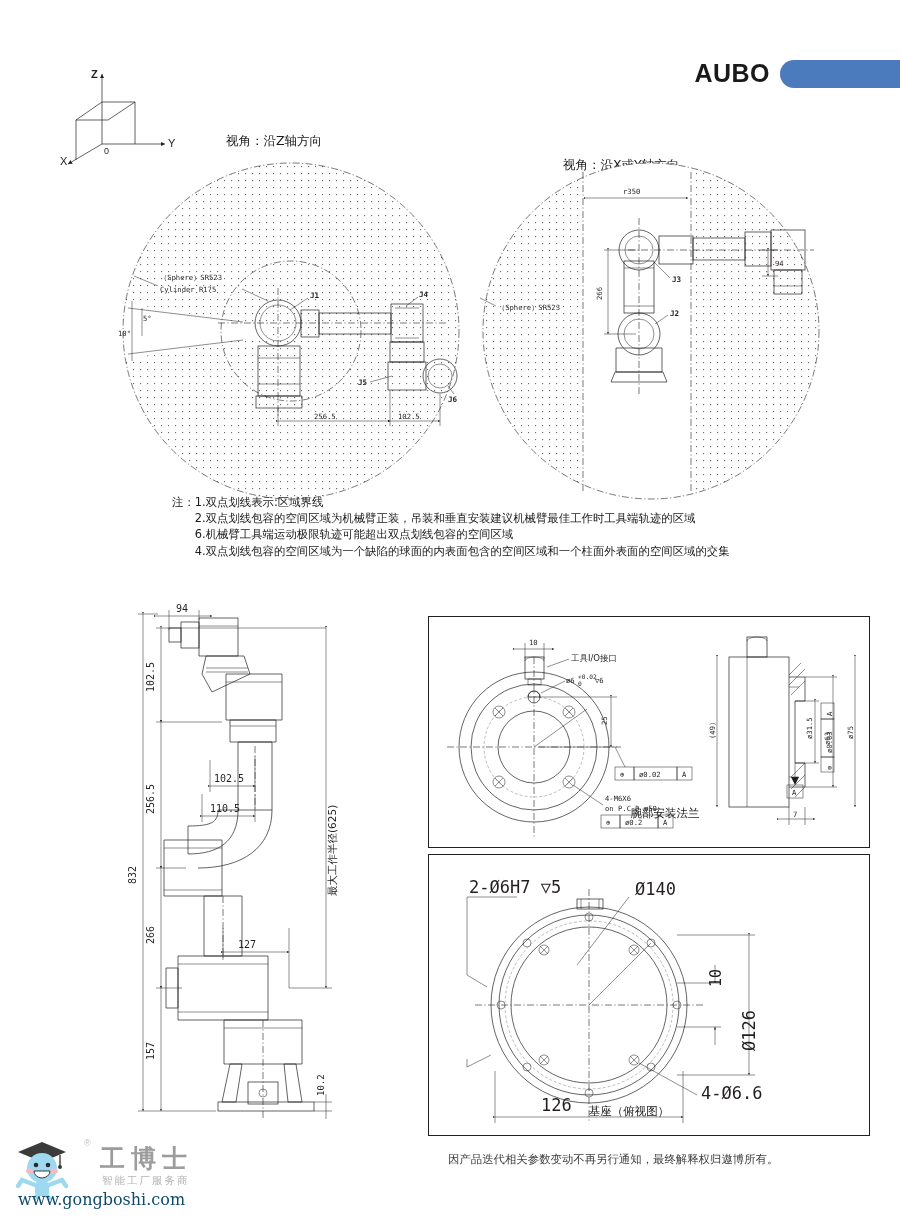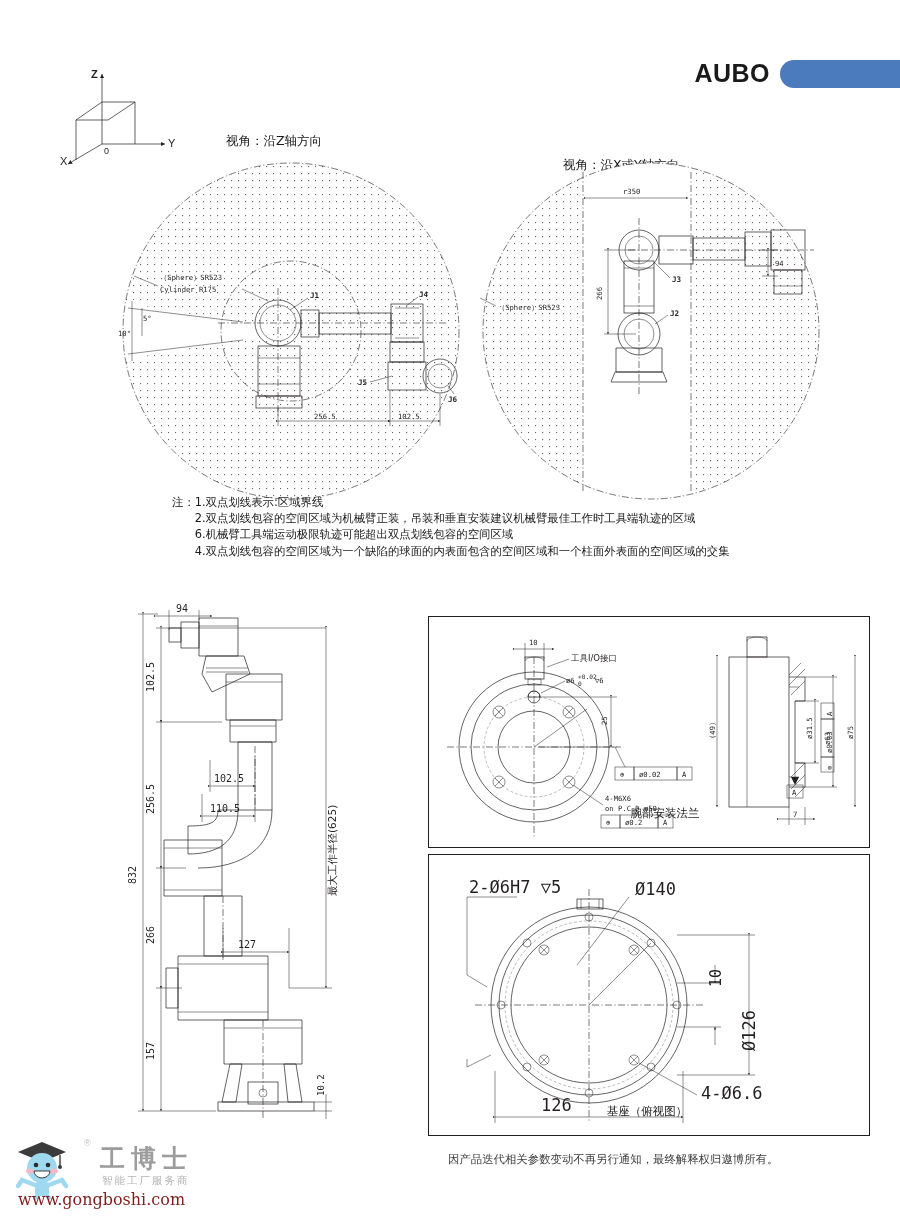--- a/index.html
+++ b/index.html
@@ -68,21 +68,21 @@
   .panel {
     position:absolute; border:0.8px solid #231f20; background:#fff;
   }
   #panel-flange { left:428px; top:616px; width:442px; height:232px; }
   #panel-base   { left:428px; top:854px; width:442px; height:282px; }
   .panel-caption {
     position:absolute; width:100%; text-align:center;
     font-family:"DejaVu Sans", sans-serif; font-size:11.5px; color:#1a1a1a;
   }
   #cap-flange { left:16px; top:806px; width:442px; }
-  #cap-base   { left:0; top:1104px; width:402px;margin-left:18px; }
+  #cap-base   { left:0; top:1104px; width:402px; }
 
   
   .footer-note {
     position:absolute; left:448px; top:1152px;
     font-family:"DejaVu Sans", sans-serif; font-size:11.4px; color:#3c3c3c;
     white-space:nowrap;
   }
 
   
   .watermark { position:absolute; left:14px; top:1138px; width:230px; height:76px; }
@@ -91,21 +91,21 @@
     font-family:"DejaVu Sans", sans-serif; font-size:25px; font-weight:bold;
     color:#9c9c9c; letter-spacing:6px;
   }
   .wm-sub {
     position:absolute; left:88px; top:36px;
     font-family:"DejaVu Sans", sans-serif; font-size:10.5px;
     color:#b4b4b4; letter-spacing:2px;
   }
   .wm-url {
     position:absolute; left:4px; top:52px;
-    font-family:"DejaVu Serif", serif; font-size:16px; color:#7f1d1d;
+    font-family:"DejaVu Serif", serif; font-size:16px; color:#0c4a6e;
   }
 </style>
 </head>
 <body>
 
 <div class="page">
 
   <div class="header">
     <div class="brand-wrap">
       <div class="brand-text">AUBO</div>

